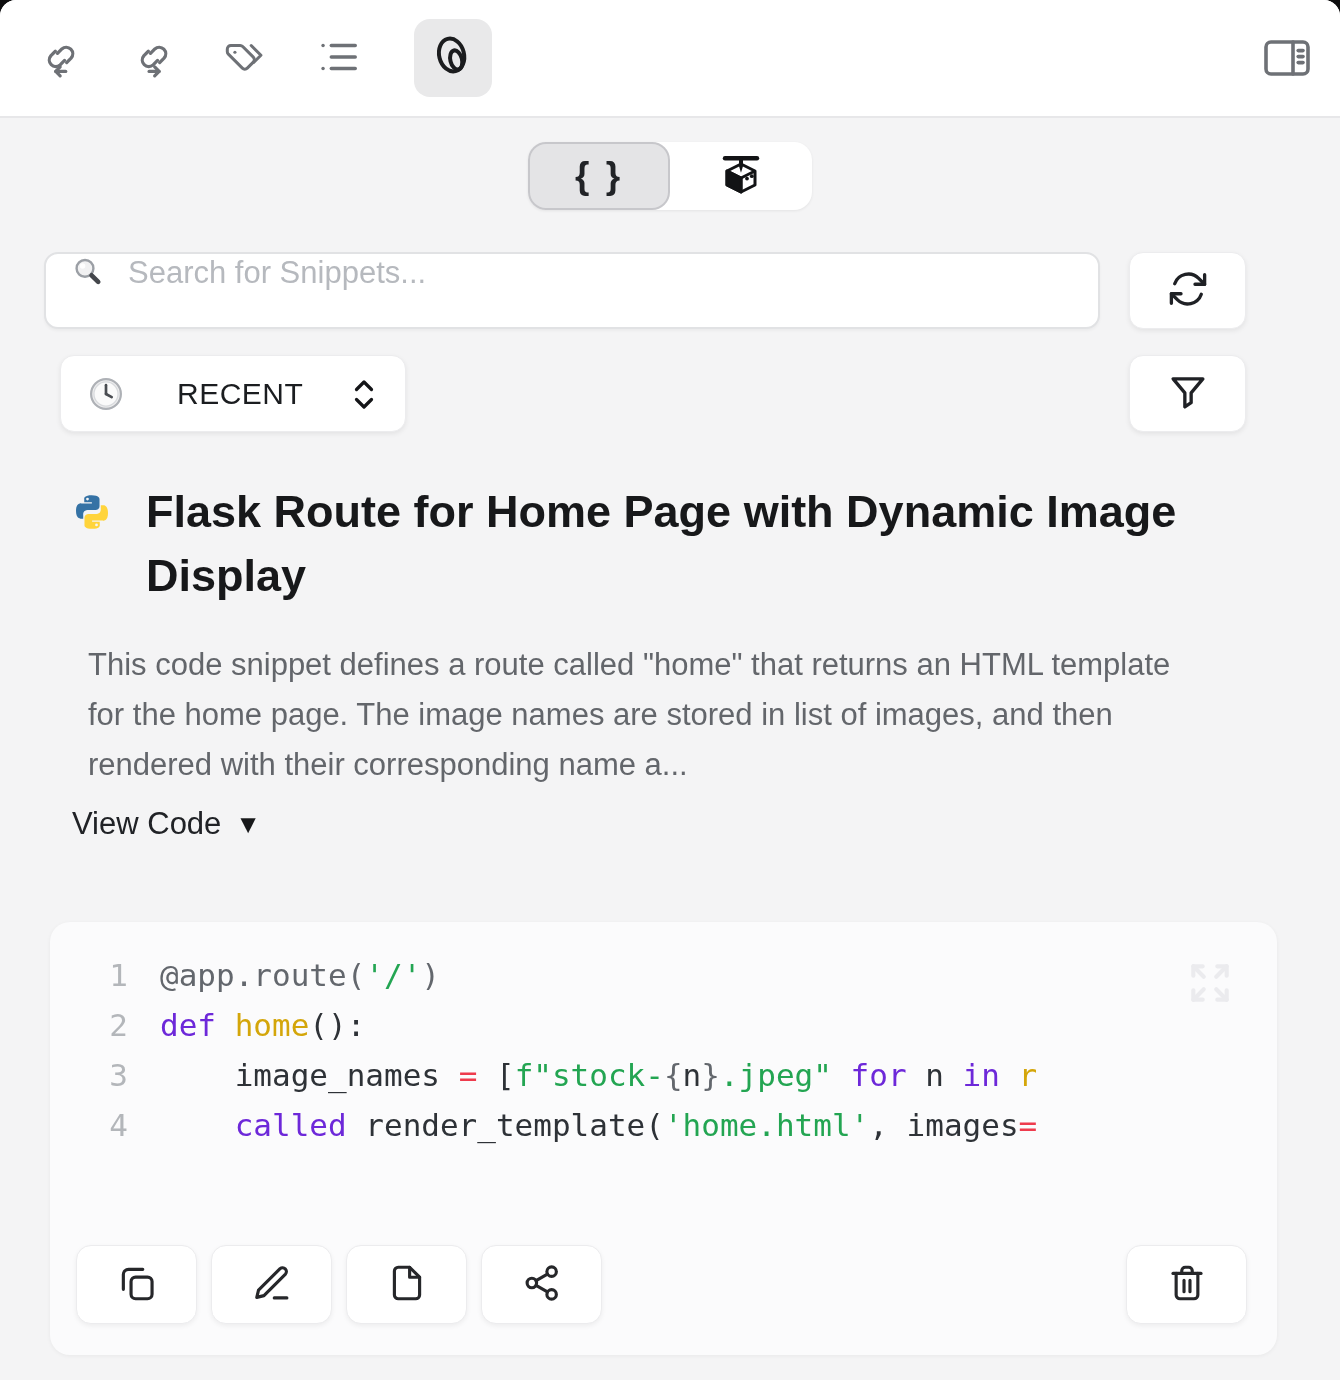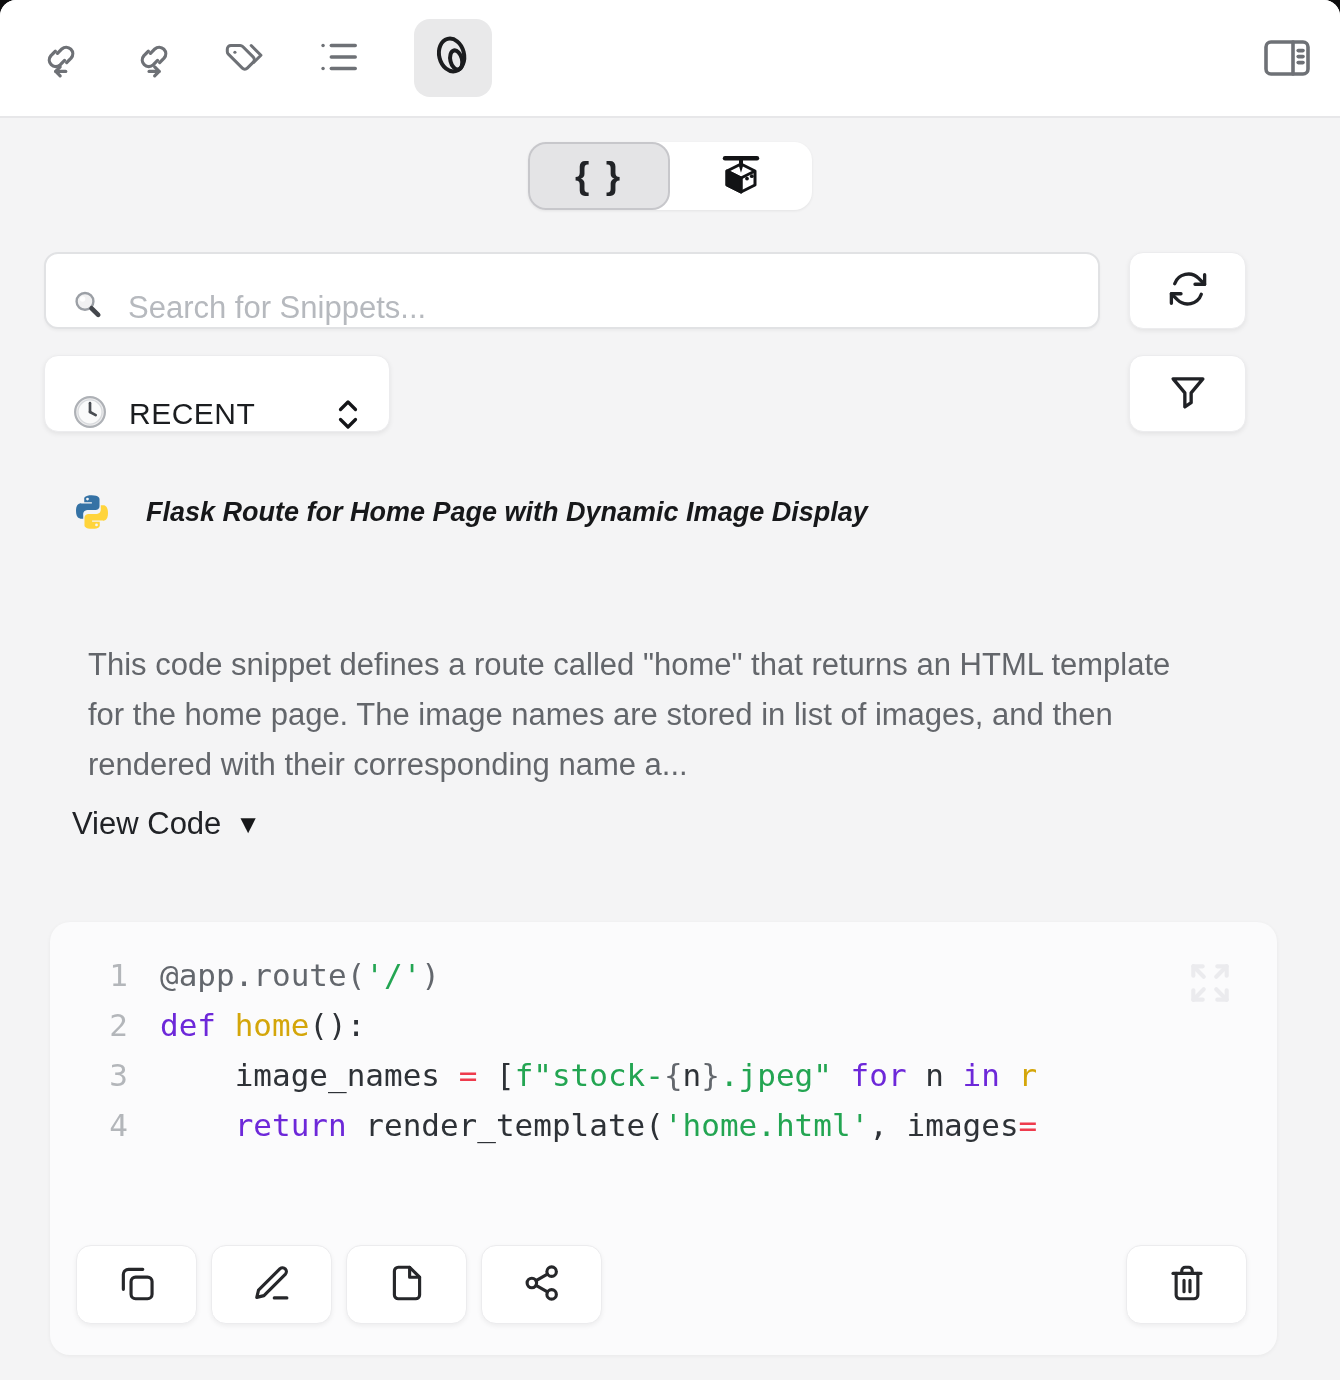--- a/index.html
+++ b/index.html
@@ -21,45 +21,45 @@
 
   .segmented { position:absolute; top:24px; left:50%; transform:translateX(-50%);
     display:flex; background:#ffffff; border-radius:18px; box-shadow:0 1px 3px rgba(0,0,0,.07); }
   .seg { width:142px; height:68px; display:flex; align-items:center; justify-content:center;
     border:none; background:transparent; border-radius:18px; cursor:pointer; }
   .seg.active { background:#e4e4e6; border:2px solid #c7c7cb; box-sizing:border-box; }
   .seg-braces { font-size:37px; font-weight:700; letter-spacing:3px; color:#212327; font-family:"Liberation Sans",sans-serif; }
   .seg svg { width:48px; height:48px; }
 
   .search-box { position:absolute; left:44px; top:134px; width:1056px; height:77px; background:#fff;
-    border:2px solid #e1e2e4; border-radius:14px; box-sizing:border-box; display:flex; align-items:flex-end;
+    border:2px solid #e1e2e4; border-radius:14px; box-sizing:border-box; display:flex; align-items:flex-start;
     padding:0 24px; gap:20px; box-shadow:0 2px 3px rgba(0,0,0,.04); }
   .search-box svg { width:36px; height:36px; flex:none; }
   .search-box input { flex:1; border:none; outline:none; background:transparent; font-size:31px;
     font-family:"Liberation Sans",sans-serif; color:#33363a; }
   .search-box input::placeholder { color:#b6b9be; }
 
   .icon-btn { position:absolute; width:117px; height:77px; background:#fff; border:1px solid #ececee;
     border-radius:14px; box-shadow:0 2px 5px rgba(0,0,0,.07); display:flex; align-items:center; justify-content:center;
     color:#1f2125; cursor:pointer; }
   .icon-btn svg { width:42px; height:42px; }
   .refresh-btn { left:1129px; top:134px; }
   .filter-btn { left:1129px; top:237px; }
 
-  .sort-btn { position:absolute; left:44px; top:237px; width:346px; height:77px; background:#fff;
+  .sort-btn { position:absolute; left:60px; top:237px; width:346px; height:77px; background:#fff;
     border:1px solid #ececee; border-radius:14px; box-shadow:0 2px 5px rgba(0,0,0,.07);
-    display:flex; align-items:flex-end; padding:0 26px; box-sizing:border-box; cursor:pointer; }
+    display:flex; align-items:center; padding:0 26px; box-sizing:border-box; cursor:pointer;gap:32px; }
   .sort-btn .clock { width:38px; height:38px; flex:none; }
   .sort-label { font-size:30px; color:#1b1d20; margin-left:20px; letter-spacing:.5px; }
   .sort-chevrons { margin-left:auto; width:30px; height:34px; color:#141518; }
 
   
   .title-row { position:absolute; left:72px; top:362px; display:flex; align-items:flex-start; width:1180px; }
   .py-logo { width:40px; height:40px; margin-top:12px; flex:none; }
-  .snippet-title { margin:0 0 0 34px; font-size:27px; line-height:64px; font-weight:700; color:#17181a; max-width:1085px;font-style:italic; }
+  .snippet-title { margin:0 0 0 34px; font-size:45px; line-height:64px; font-weight:700; color:#17181a; max-width:1085px; }
 
   .snippet-desc { position:absolute; left:72px; top:506px; width:1110px; margin:16px;
     font-size:31px; line-height:50px; color:#63666b; }
 
   .view-code { position:absolute; left:72px; top:688px; display:flex; align-items:center; gap:14px;
     font-size:31px; color:#202226; cursor:pointer; }
   .view-code .caret { font-size:26px; color:#17181a; }
 
   .code-card { position:absolute; left:50px; top:804px; width:1227px; height:433px; background:#fbfbfc;
     border-radius:20px; box-shadow:0 1px 4px rgba(0,0,0,.05); overflow:hidden; }
@@ -211,21 +211,21 @@
     <div class="view-code">
       <span>View Code</span>
       <span class="caret">▼</span>
     </div>
 
     <section class="code-card">
       <div class="code-lines">
           <div class="code-line"><span class="ln">1</span><span class="code-text"><span class="tk-meta">@app.route(</span><span class="tk-str">'/'</span><span class="tk-meta">)</span></span></div>
           <div class="code-line"><span class="ln">2</span><span class="code-text"><span class="tk-kw">def</span><span class="tk-plain"> </span><span class="tk-fn">home</span><span class="tk-plain">():</span></span></div>
           <div class="code-line"><span class="ln">3</span><span class="code-text"><span class="tk-plain">    image_names </span><span class="tk-op">=</span><span class="tk-plain"> [</span><span class="tk-str">f"stock-</span><span class="tk-meta">{</span><span class="tk-plain">n</span><span class="tk-meta">}</span><span class="tk-str">.jpeg"</span><span class="tk-plain"> </span><span class="tk-kw">for</span><span class="tk-plain"> n </span><span class="tk-kw">in</span><span class="tk-plain"> </span><span class="tk-fn">r</span></span></div>
-          <div class="code-line"><span class="ln">4</span><span class="code-text"><span class="tk-plain">    </span><span class="tk-kw">return</span><span class="tk-plain"> render_template(</span><span class="tk-str">'home.html'</span><span class="tk-plain">, images</span><span class="tk-op">=</span></span></div>
+          <div class="code-line"><span class="ln">4</span><span class="code-text"><span class="tk-plain">    </span><span class="tk-kw">called</span><span class="tk-plain"> render_template(</span><span class="tk-str">'home.html'</span><span class="tk-plain">, images</span><span class="tk-op">=</span></span></div>
         </div>
 
       <div class="expand">
         <span><svg viewBox="0 0 24 24" fill="none" stroke="currentColor" stroke-width="2" stroke-linecap="round" stroke-linejoin="round">
           <polyline points="4 8.5 4 4 8.5 4"></polyline>
               <line x1="4" y1="4" x2="9" y2="9"></line>
           <polyline points="15.5 4 20 4 20 8.5"></polyline>
               <line x1="20" y1="4" x2="15" y2="9"></line>
           <polyline points="20 15.5 20 20 15.5 20"></polyline>
               <line x1="20" y1="20" x2="15" y2="15"></line>

